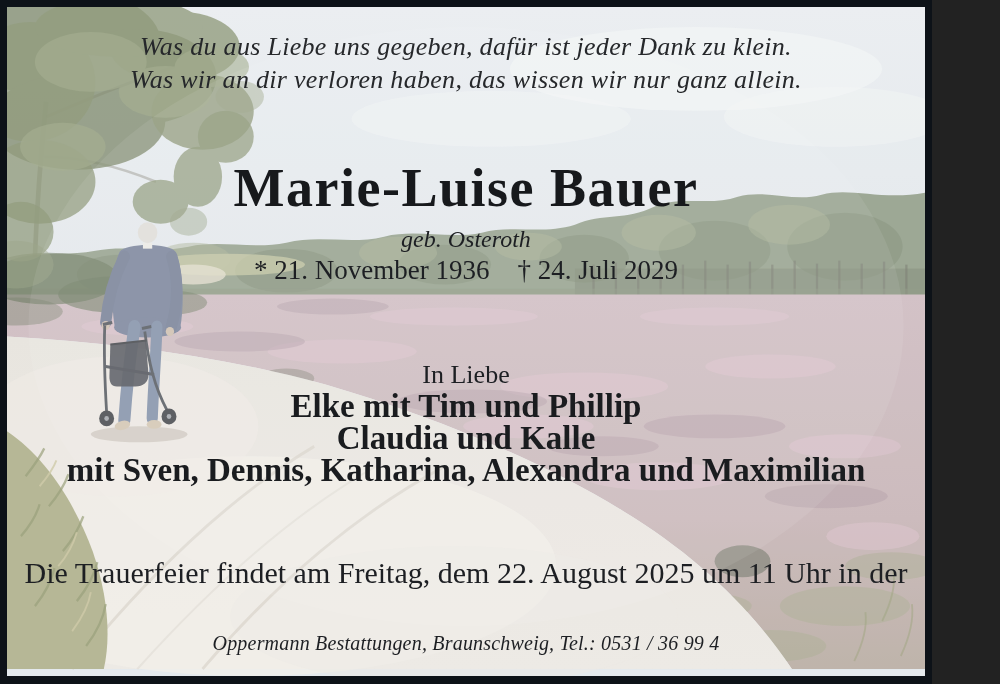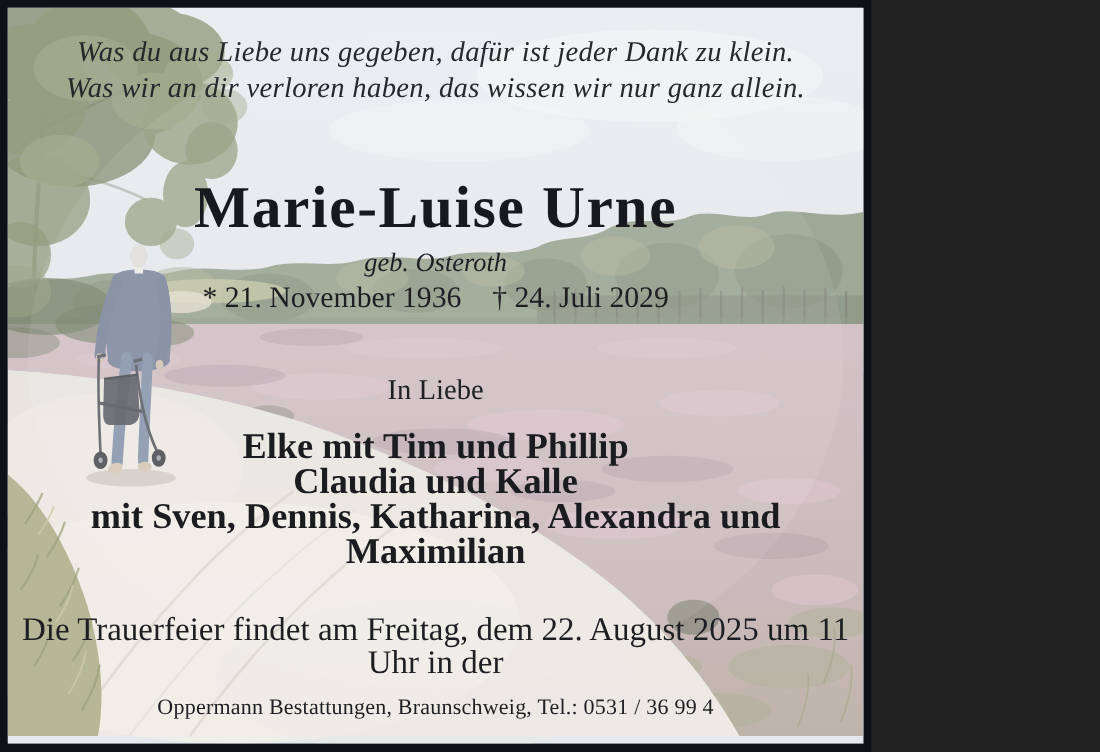--- a/index.html
+++ b/index.html
@@ -1,35 +1,35 @@
 <!DOCTYPE html>
 <html><head>
 <meta charset="utf-8">
 <style>
   html,body{margin:0;padding:0;background:#222;}
   .frame{
-    position:relative;width:792px;height:684px;
+    position:relative;width:932px;height:684px;
     background:#0d1218;overflow:hidden;
     font-family:"Liberation Serif","DejaVu Serif",serif;
   }
   .photo{position:absolute;left:7px;top:7px;right:7px;bottom:8px;overflow:hidden;background:#dfe5ea;}
   .photo svg{display:block;width:100%;height:100%;}
   .overlay{
     position:absolute;inset:0;color:#1d1f23;text-align:center;
   }
   .overlay > *{position:absolute;left:0;right:0;}
   .epigraph{top:30px;font-style:italic;font-size:26px;line-height:33px;letter-spacing:.3px;color:#26282b;}
   .name{top:159px;margin:0;font-size:54px;font-weight:bold;letter-spacing:1.5px;line-height:58px;color:#17191c;}
   .maiden{top:226px;font-size:24px;font-style:italic;}
   .dates{top:255px;font-size:27px;}
   .dates .death{margin-left:28px;}
-  .inliebe{top:340px;font-size:26px;}
+  .inliebe{top:360px;font-size:26px;}
   .mourners{top:390px;font-size:33px;font-weight:bold;line-height:32px;color:#1a1c1f;}
   .ceremony{top:558px;font-size:30px;line-height:30px;}
-  .funeral-home{top:632px;font-size:20px;letter-spacing:.2px;}
+  .funeral-home{top:632px;font-size:20px;letter-spacing:.2px;font-style:italic;}
 </style>
 </head>
 <body>
 
 <div class="frame">
 
   <div class="photo">
     <svg viewBox="0 0 986 670" preserveAspectRatio="none">
       <defs>
         <linearGradient id="skyG" x1="0" y1="0" x2="0" y2="1">
@@ -236,21 +236,21 @@
       </g>
     </svg>
   </div>
 
   <div class="overlay">
     <div class="epigraph">
       <div>Was du aus Liebe uns gegeben, dafür ist jeder Dank zu klein.</div>
       <div>Was wir an dir verloren haben, das wissen wir nur ganz allein.</div>
     </div>
 
-    <h1 class="name">Marie-Luise Urne</h1>
+    <h1 class="name">Marie-Luise Bauer</h1>
     <div class="maiden">geb. Osteroth</div>
 
     <div class="dates">
       <span>* 21. November 1936</span><span class="death">† 24. Juli 2029</span>
     </div>
 
     <div class="inliebe">In Liebe</div>
 
     <div class="mourners">
       <div>Elke mit Tim und Phillip</div>

